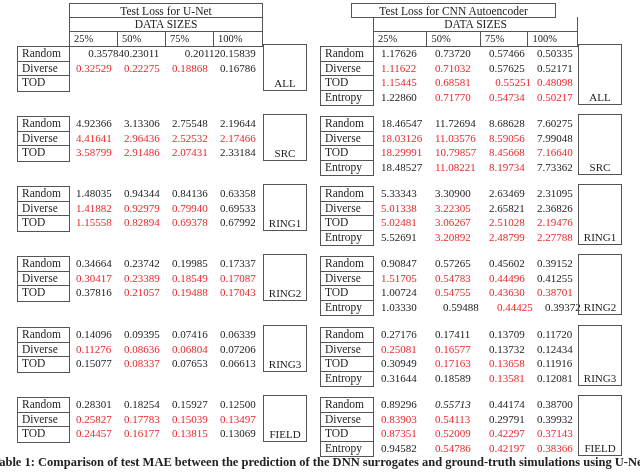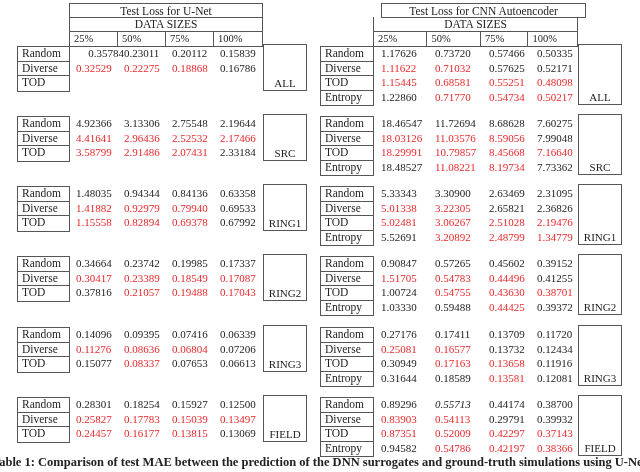--- a/index.html
+++ b/index.html
@@ -24,40 +24,40 @@
 
 <div class="abs hdr" style="left:69px;top:3px;width:194px;">Test Loss for U-Net</div>
 <div class="abs hdr" style="left:69px;top:17px;width:194px;border-top:none;">DATA SIZES</div>
 <div class="abs cols" style="left:69px;top:32px;width:194px;">
   <div style="width:48px;">25%</div>
   <div style="width:48px;">50%</div>
   <div style="width:48px;">75%</div>
   <div style="width:48px;">100%</div>
 </div>
 
-<div class="abs hdr" style="left:381px;top:3px;width:205px;">Test Loss for CNN Autoencoder</div>
+<div class="abs hdr" style="left:351px;top:3px;width:205px;">Test Loss for CNN Autoencoder</div>
 <div class="abs hdr" style="left:373px;top:17px;width:205px;border-top:none;">DATA SIZES</div>
 <div class="abs cols" style="left:373px;top:32px;width:205px;">
   <div style="width:54px;">25%</div>
   <div style="width:54px;">50%</div>
   <div style="width:48px;">75%</div>
   <div style="width:49px;">100%</div>
 </div>
 
 <div id="blocks">
     <div class="abs rowlabels" style="left: 17px; top: 46px; width: 53px;">
       <div>Random</div>
       <div>Diverse</div>
       <div>TOD</div>
     </div>
     <div class="abs vals" style="left: 76px; top: 47px;">
       <div class="r">
         <span style="width: 48px; text-align: right;">0.35784</span>
         <span style="width: 48px;">0.23011</span>
-        <span style="width: 48px;">0.20112</span>
+        <span style="width: 48px; text-align: right;">0.20112</span>
         <span style="width: 48px;">0.15839</span>
       </div>
       <div class="r">
         <span class="red" style="width: 48px;">0.32529</span>
         <span class="red" style="width: 48px;">0.22275</span>
         <span class="red" style="width: 48px;">0.18868</span>
         <span style="width: 48px;">0.16786</span>
       </div>
     </div>
     <div class="abs tag" style="left: 263px; top: 44px; width: 44px; height: 46.5px;">ALL</div>
@@ -206,21 +206,21 @@
       </div>
       <div class="r">
         <span class="red" style="width: 54px;">1.11622</span>
         <span class="red" style="width: 54px;">0.71032</span>
         <span style="width: 48px;">0.57625</span>
         <span style="width: 49px;">0.52171</span>
       </div>
       <div class="r">
         <span class="red" style="width: 54px;">1.15445</span>
         <span class="red" style="width: 54px;">0.68581</span>
-        <span class="red" style="width: 48px;">0.55251</span>
+        <span class="red" style="width: 48px; text-align: center;">0.55251</span>
         <span class="red" style="width: 49px;">0.48098</span>
       </div>
       <div class="r">
         <span style="width: 54px;">1.22860</span>
         <span class="red" style="width: 54px;">0.71770</span>
         <span class="red" style="width: 48px;">0.54734</span>
         <span class="red" style="width: 49px;">0.50217</span>
       </div>
     </div>
     <div class="abs tag" style="left: 578px; top: 44px; width: 44px; height: 61px;">ALL</div>
@@ -279,21 +279,21 @@
       <div class="r">
         <span class="red" style="width: 54px;">5.02481</span>
         <span class="red" style="width: 54px;">3.06267</span>
         <span class="red" style="width: 48px;">2.51028</span>
         <span class="red" style="width: 49px;">2.19476</span>
       </div>
       <div class="r">
         <span style="width: 54px;">5.52691</span>
         <span class="red" style="width: 54px;">3.20892</span>
         <span class="red" style="width: 48px;">2.48799</span>
-        <span class="red" style="width: 49px;">1.34779</span>
+        <span class="red" style="width: 49px;">2.27788</span>
       </div>
     </div>
     <div class="abs tag" style="left: 578px; top: 184px; width: 44px; height: 61px;">RING1</div>
     <div class="abs rowlabels" style="left: 320px; top: 256px; width: 54px;">
       <div>Random</div>
       <div>Diverse</div>
       <div>TOD</div>
       <div>Entropy</div>
     </div>
     <div class="abs vals" style="left: 381px; top: 257px;">
@@ -310,21 +310,21 @@
         <span style="width: 49px;">0.41255</span>
       </div>
       <div class="r">
         <span style="width: 54px;">1.00724</span>
         <span class="red" style="width: 54px;">0.54755</span>
         <span class="red" style="width: 48px;">0.43630</span>
         <span class="red" style="width: 49px;">0.38701</span>
       </div>
       <div class="r">
         <span style="width: 54px;">1.03330</span>
-        <span style="width: 54px;">0.59488</span>
+        <span style="width: 54px; margin-left: 8px;">0.59488</span>
         <span class="red" style="width: 48px;">0.44425</span>
         <span style="width: 49px;">0.39372</span>
       </div>
     </div>
     <div class="abs tag" style="left: 578px; top: 254px; width: 44px; height: 61px;">RING2</div>
     <div class="abs rowlabels" style="left: 320px; top: 327px; width: 54px;">
       <div>Random</div>
       <div>Diverse</div>
       <div>TOD</div>
       <div>Entropy</div>

